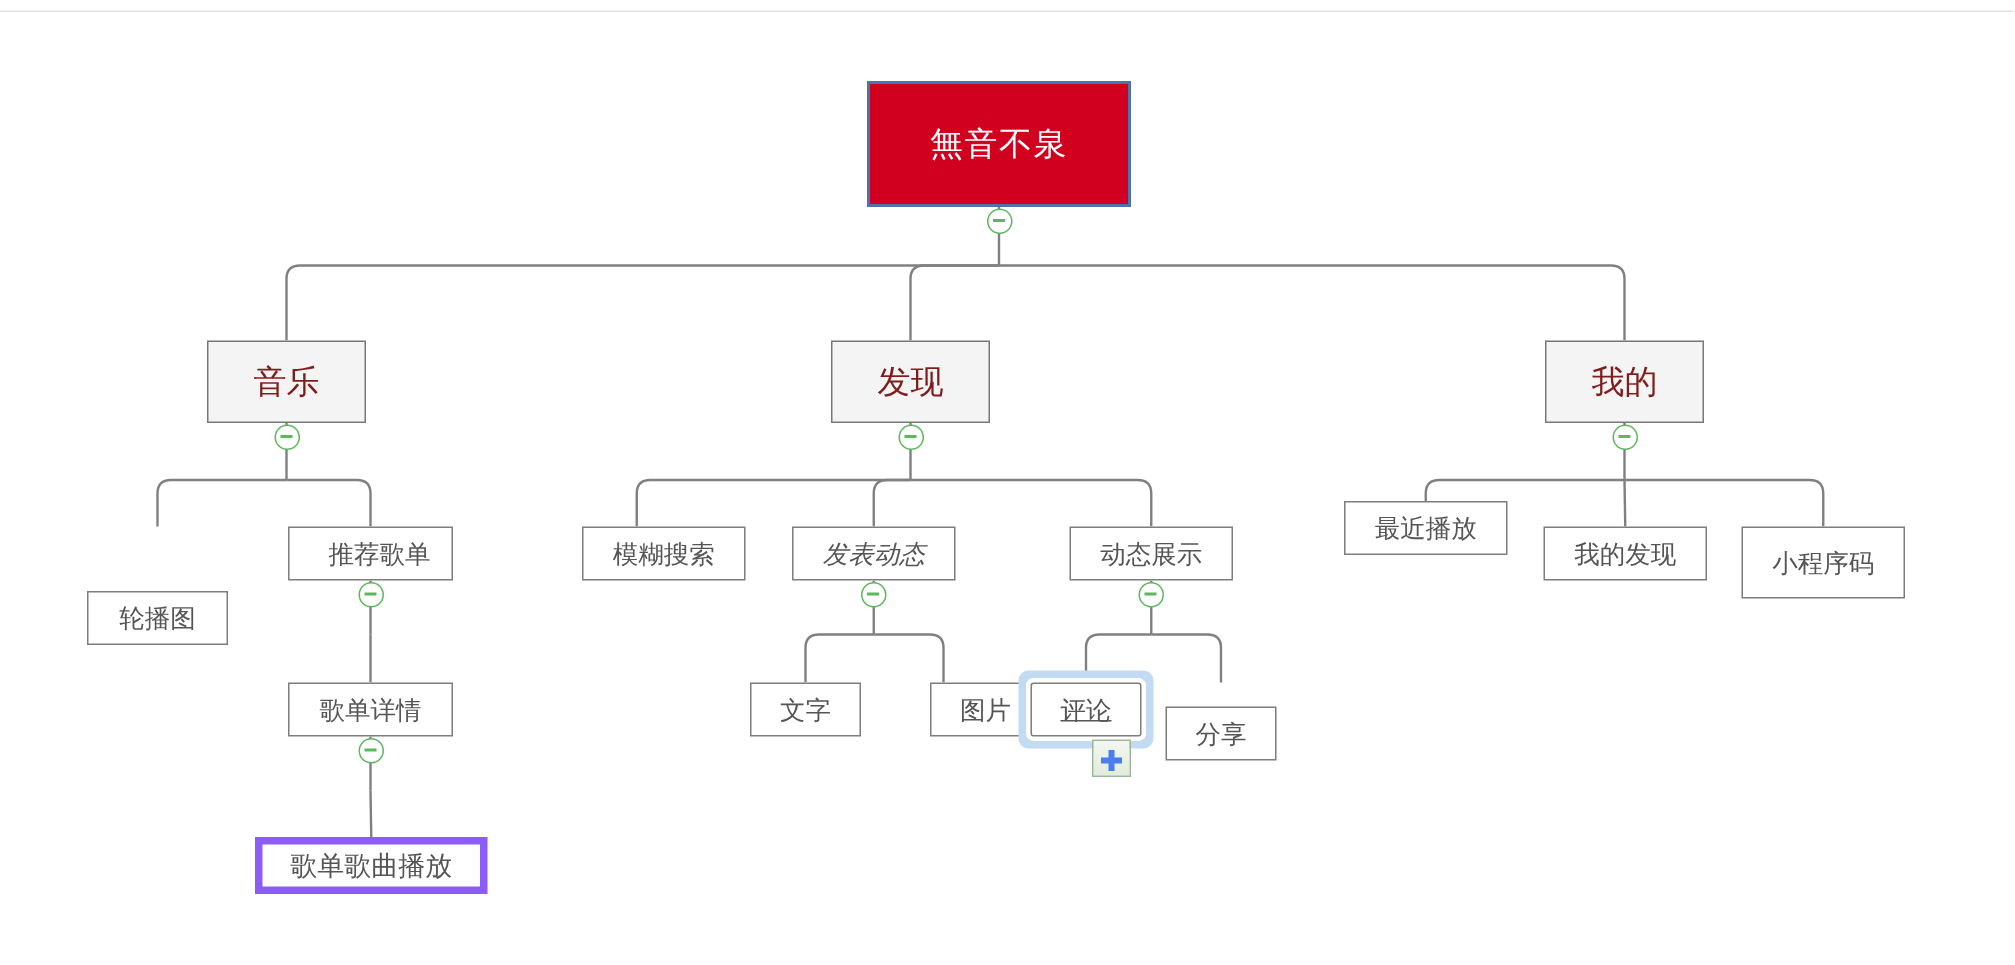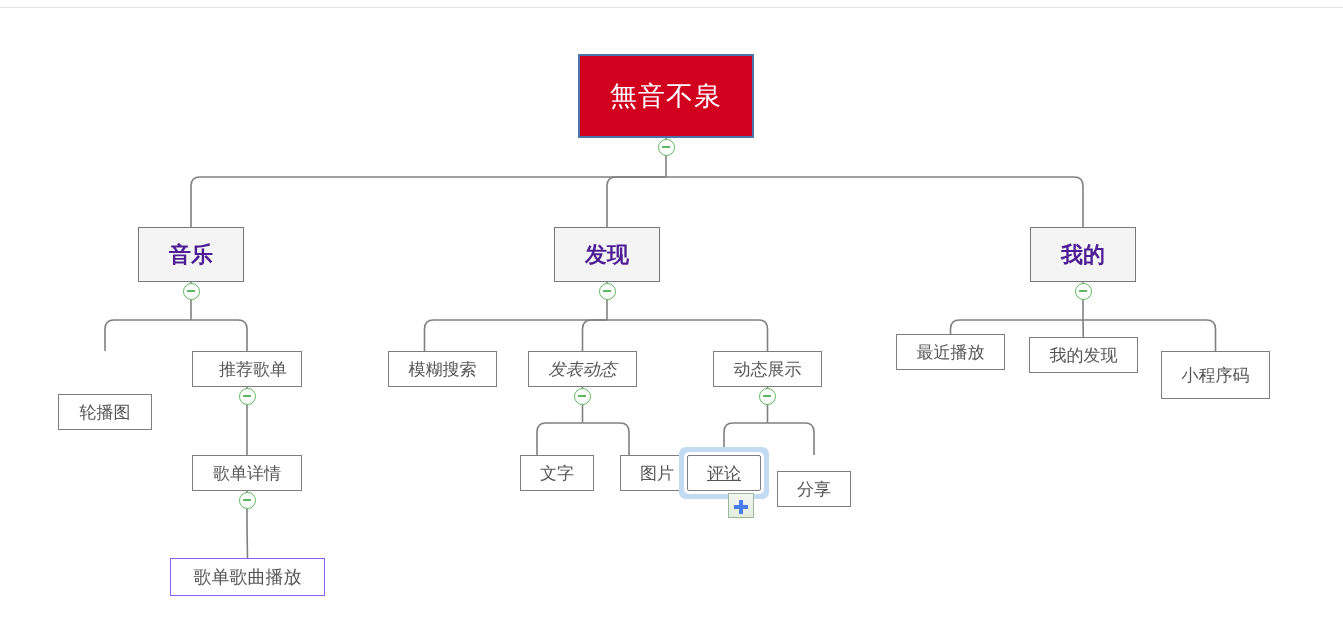--- a/index.html
+++ b/index.html
@@ -49,42 +49,41 @@
     border: 1px solid #808080;
     z-index: 4;
   }
   .node .label { display: block; }
 
   
   .node.root {
     background: #d1001f;
     border: 2px solid #4a74ab;
     color: #ffffff;
-    font-size: 27px;
+    font-size: 22px;
     letter-spacing: 1px;
     z-index: 5;
   }
   
   .node.lvl2 {
     background: #f4f4f4;
     border: 1px solid #787878;
     font-size: 22px;
-    color: #4c1d95;
-    font-weight: bold;
+    color: #7f1d1d;
   }
   
   .node.lvl3, .node.lvl4 {
     background: #ffffff;
     border: 1px solid #7d7d7d;
     font-size: 17px;
     color: #555555;
   }
   .node.lvl5 {
     background: #ffffff;
-    border: 1px solid #8b5cf6;
+    border: 5px solid #8b5cf6;
     font-size: 18px;
     color: #555555;
   }
 
   
   .node.selected {
     box-shadow: 0 0 0 3px #ffffff, 0 0 0 8px #c3daf3;
     border-radius: 2px;
     z-index: 6;
     text-decoration: underline;
@@ -197,31 +196,31 @@
         <span class="label">发表动态</span>
       </div>
       <div class="toggle" style="left: 574px; top: 388px;"></div>
       <div class="node lvl3" style="left: 713px; top: 351px; width: 109px; height: 36px;">
         <span class="label">动态展示</span>
       </div>
       <div class="toggle" style="left: 759px; top: 388px;"></div>
       <div class="node lvl3" style="left: 896px; top: 334px; width: 109px; height: 36px;">
         <span class="label">最近播放</span>
       </div>
-      <div class="node lvl3" style="left: 1029px; top: 337px; width: 109px; height: 36px;">
+      <div class="node lvl3" style="left: 1029px; top: 351px; width: 109px; height: 36px;">
         <span class="label">我的发现</span>
       </div>
       <div class="node lvl3" style="left: 1161px; top: 351px; width: 109px; height: 48px;">
         <span class="label">小程序码</span>
       </div>
       <div class="node lvl4" style="left: 192px; top: 455px; width: 110px; height: 36px;">
         <span class="label">歌单详情</span>
       </div>
       <div class="toggle" style="left: 238.5px; top: 492px;"></div>
-      <div class="node lvl4" style="left: 500px; top: 455px; width: 74px; height: 36px; margin-left: 20px;">
+      <div class="node lvl4" style="left: 500px; top: 455px; width: 74px; height: 36px;">
         <span class="label">文字</span>
       </div>
       <div class="node lvl4" style="left: 620px; top: 455px; width: 74px; height: 36px;">
         <span class="label">图片</span>
       </div>
       <div class="node lvl4 selected" style="left: 687px; top: 455px; width: 74px; height: 36px;">
         <span class="label">评论</span>
       </div>
       <div class="node lvl4" style="left: 777px; top: 455px; width: 74px; height: 36px; margin-top: 16px;">
         <span class="label">分享</span>

